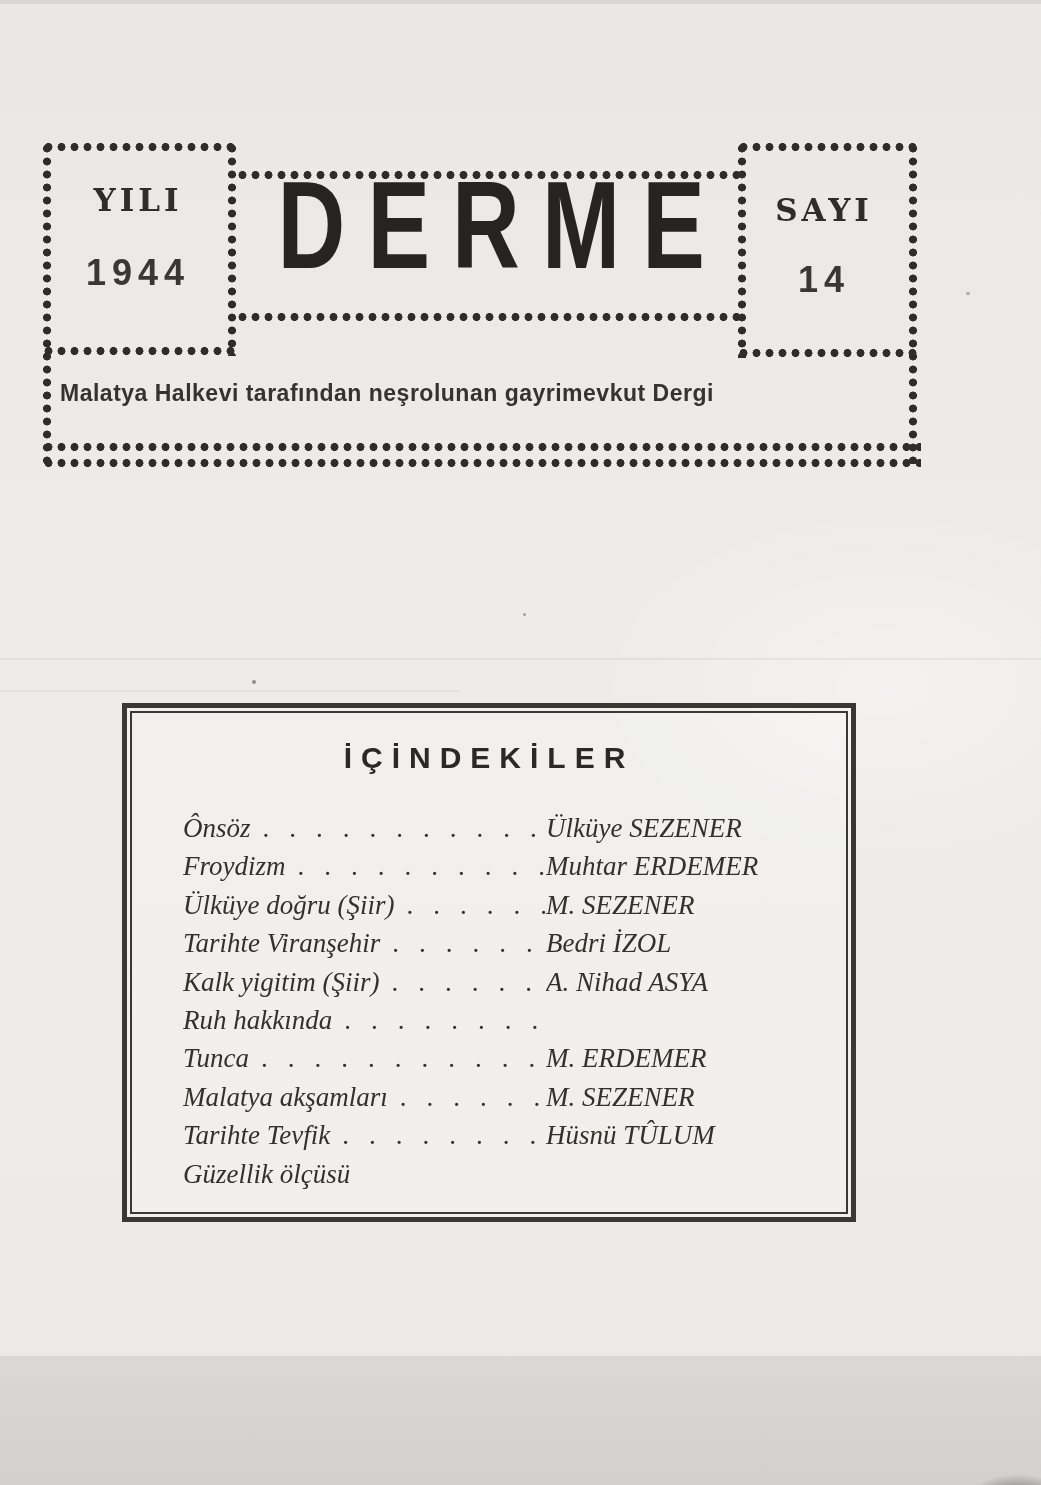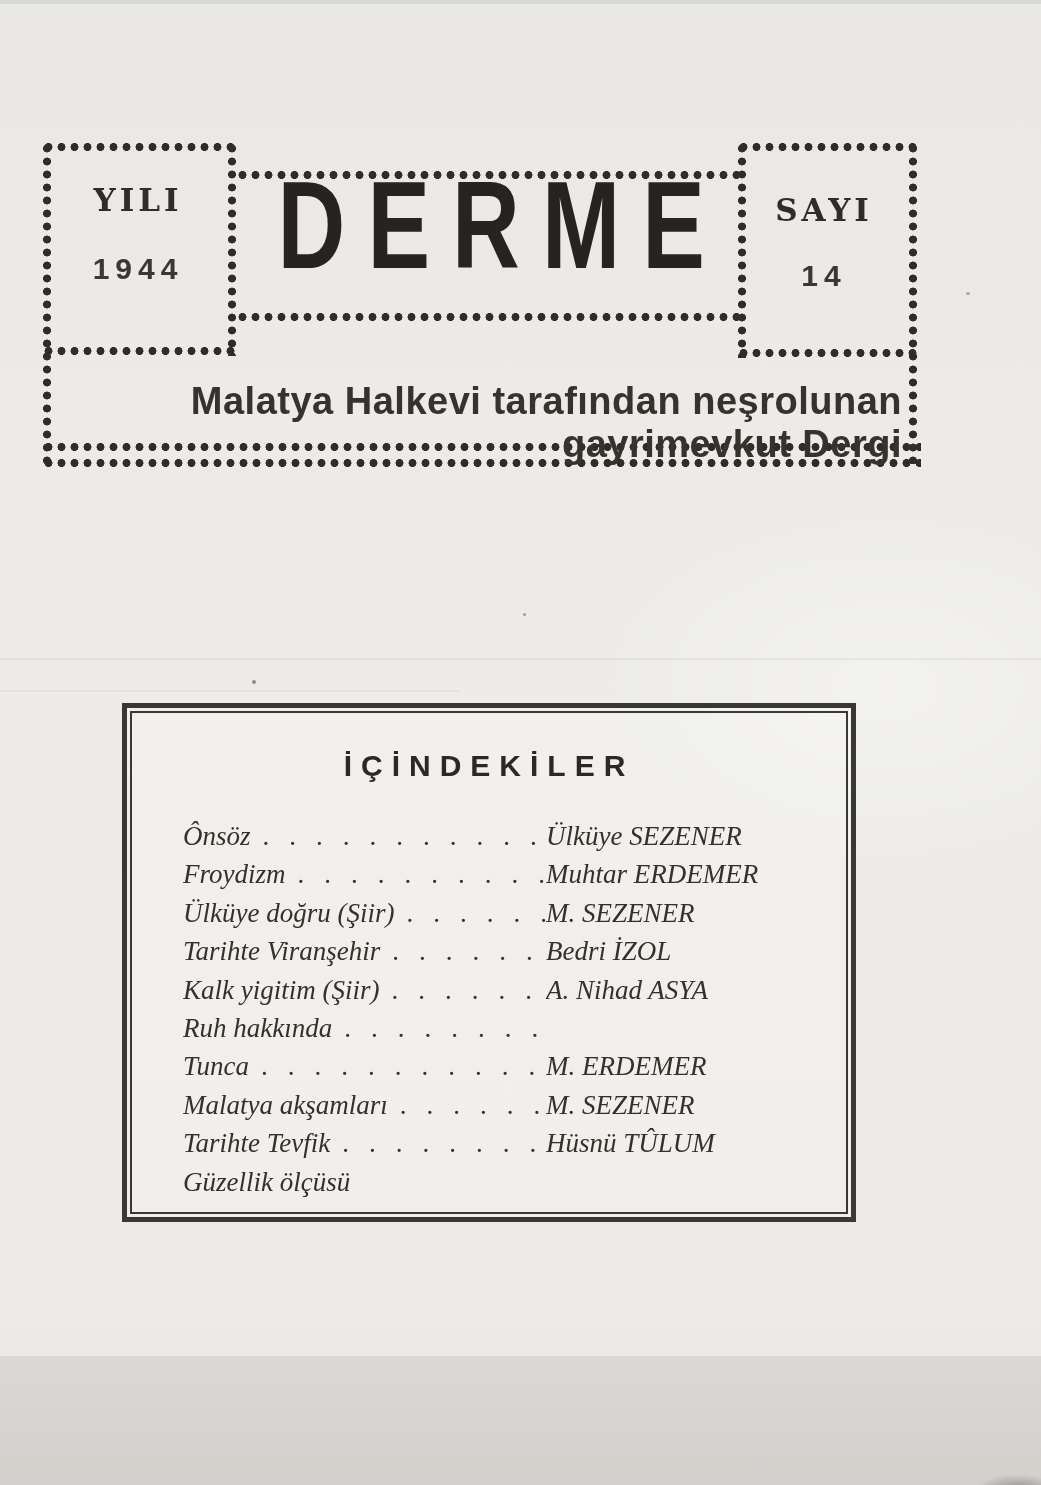--- a/index.html
+++ b/index.html
@@ -28,47 +28,47 @@
       background-image:radial-gradient(circle 4.2px at 50% 50%, var(--ink) 90%, rgba(0,0,0,0) 100%);
       background-size:10px 13px;background-repeat:repeat-y;}
   
   .year-label,.issue-label{
     position:absolute;text-align:center;
     font-family:"DejaVu Serif", serif;font-weight:bold;
     font-size:31px;letter-spacing:4px;color:var(--ink);
   }
   .year-value,.issue-value{
     position:absolute;text-align:center;
-    font-weight:bold;font-size:30px;letter-spacing:6px;color:var(--ink-soft);
+    font-weight:bold;font-size:36px;letter-spacing:6px;color:var(--ink-soft);
   }
   .mag-title{
     position:absolute;left:240px;top:170px;width:501px;height:142px;
     display:flex;align-items:flex-start;justify-content:center;
   }
   .mag-title span{
     font-weight:bold;font-size:102px;line-height:1;
     letter-spacing:24px;margin-right:-24px;
     transform:scale(.92,1.22);
     color:#262420;
   }
   .subtitle{
     position:absolute;left:60px;top:376px;width:842px;
-    text-align:right;font-weight:bold;font-size:38px;
+    text-align:left;font-weight:bold;font-size:23px;
     letter-spacing:.5px;color:#35332d;
   }
   
   .toc{
     position:absolute;left:122px;top:699px;width:734px;height:519px;
     border:5px solid var(--ink-soft);
     background:rgba(255,255,255,.22);
   }
   .toc-inner{
     position:absolute;inset:3px;
     border:2px solid var(--ink-soft);
-    padding:36px 30px 0 51px;
+    padding:28px 30px 0 51px;
   }
   .toc-heading{
     text-align:center;font-weight:bold;font-size:30px;
     letter-spacing:9px;color:#2b2923;
     margin-bottom:34px;margin-left:-21px;
   }
   .toc-rows{width:100%;}
   .row{
     display:flex;align-items:baseline;
     height:38.4px;line-height:38.4px;

